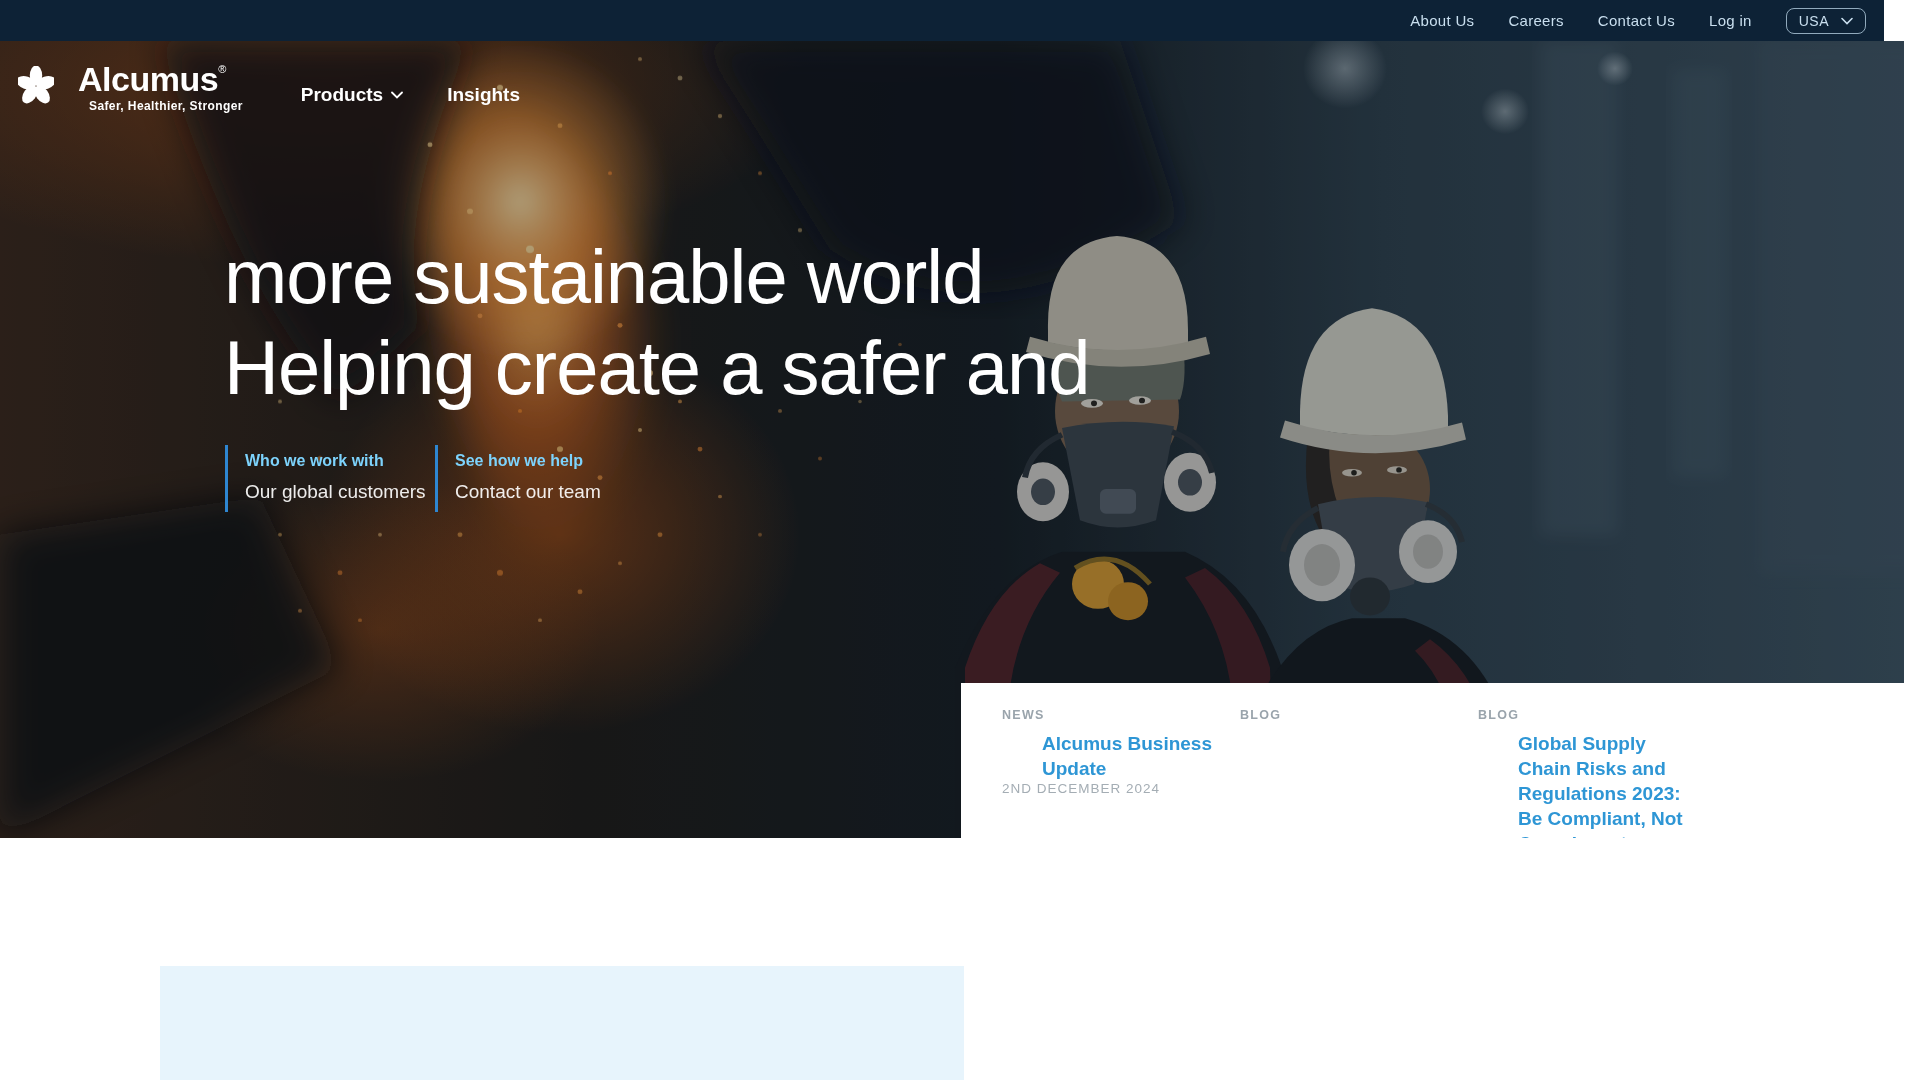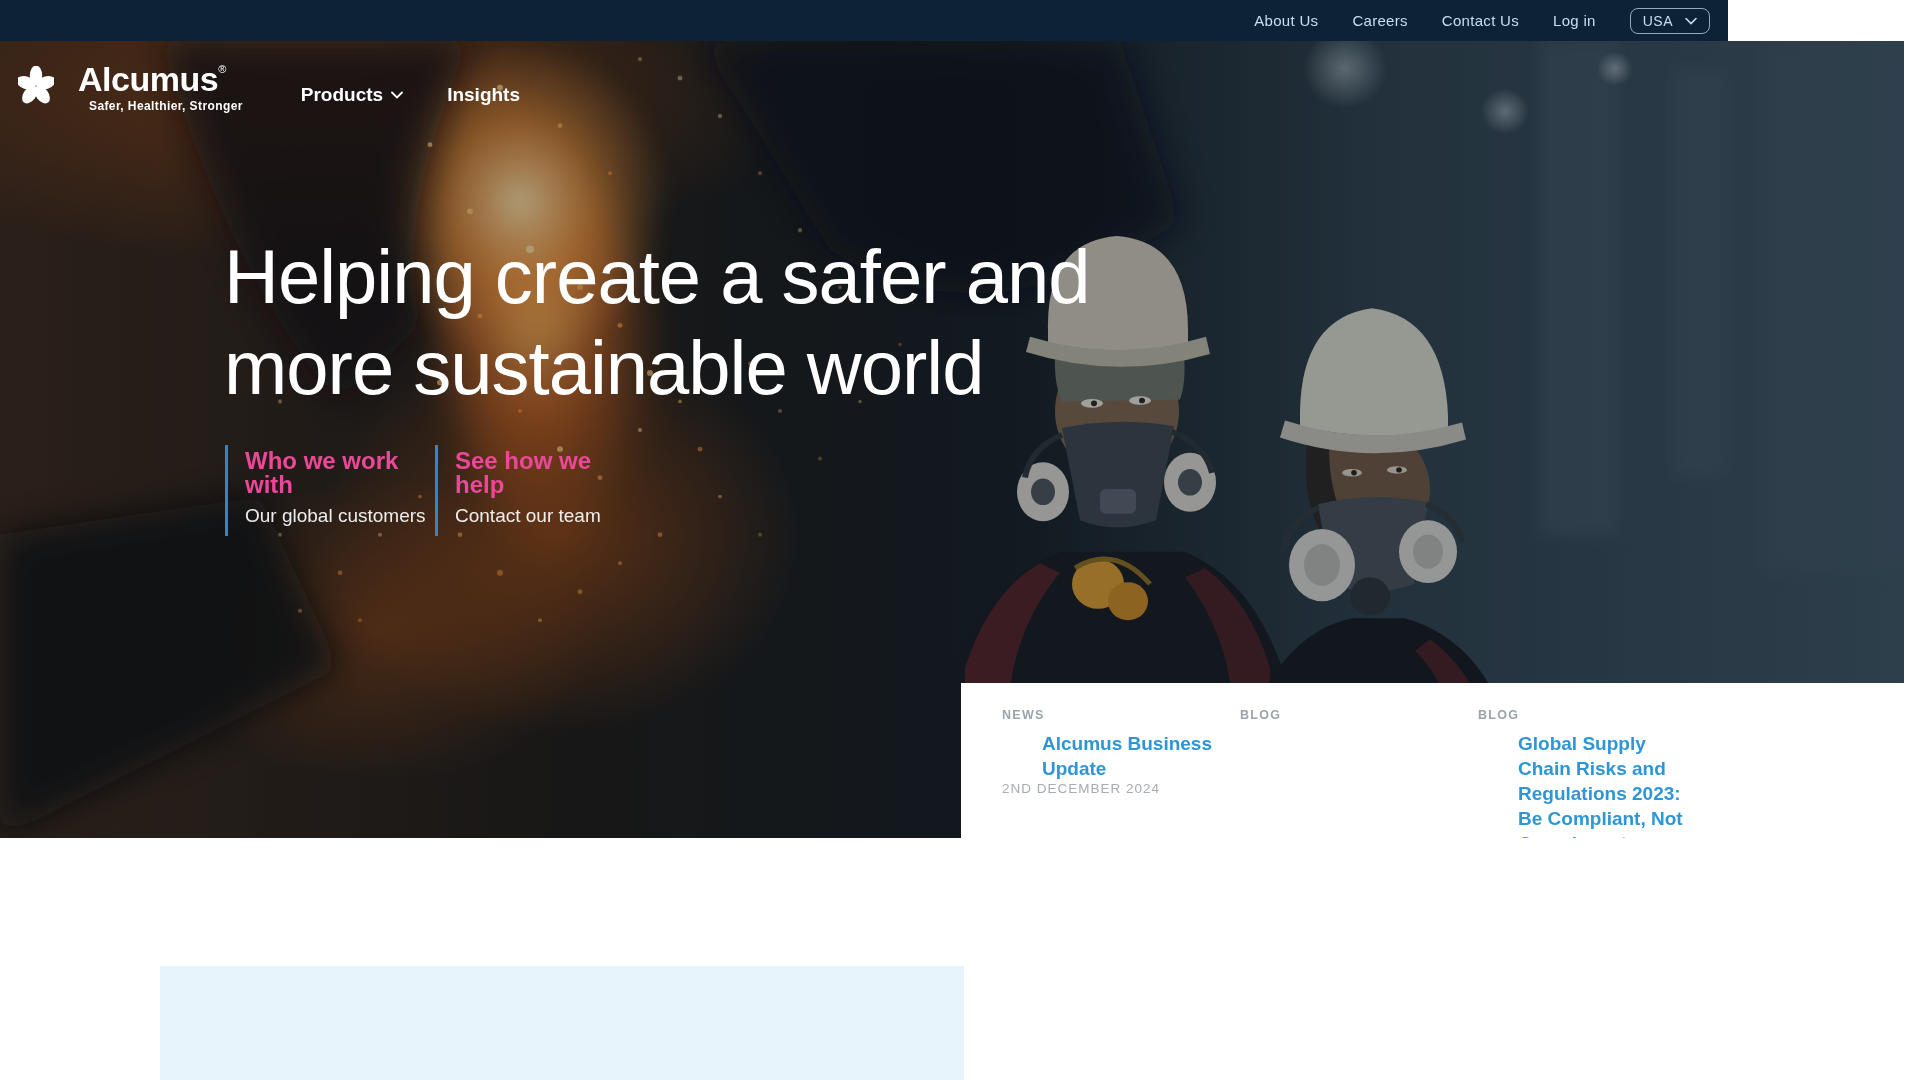--- a/index.html
+++ b/index.html
@@ -1,20 +1,20 @@
 <!DOCTYPE html>
 <html><head>
 <meta charset="utf-8">
 <style>
   * { margin:0; padding:0; box-sizing:border-box; }
   html,body { width:1920px; height:1080px; background:#ffffff; overflow:hidden;
               font-family:"Liberation Sans","DejaVu Sans",sans-serif; }
 
   
-  .topbar { position:absolute; top:0; left:0; width:1728px; height:41px;
+  .topbar { position:absolute; top:0; left:0; width:1884px; height:41px;
             background:#0d2236; display:flex; align-items:center;
             justify-content:flex-end; gap:34px; padding-right:18px; z-index:20; }
   .topbar a { color:#c9dfef; font-size:15px; text-decoration:none; letter-spacing:.3px; cursor:pointer; }
   .region-pill { display:flex; align-items:center; gap:12px; color:#c9dfef;
                  border:1.5px solid rgba(190,216,234,.75); border-radius:8px;
                  padding:4px 12px; font-size:14px; letter-spacing:.5px; cursor:pointer; }
   .chev { display:inline-block; width:12px; height:8px; }
   .chev svg { display:block; width:12px; height:8px; }
 
   
@@ -30,21 +30,21 @@
   .tagline { color:#fff; font-size:12px; font-weight:700; letter-spacing:.4px; margin-top:3px;margin-left:28px; }
   .navlinks { display:flex; align-items:center; gap:44px; margin-left:58px;margin-top:16px; }
   .navlink { color:#fff; font-size:19px; font-weight:700; display:flex; align-items:center; gap:8px; cursor:pointer; }
 
   .hero-heading { position:absolute; left:224px; top:190px; color:#ffffff;
                   font-size:76px; font-weight:500; line-height:1.2; letter-spacing:-1px; z-index:4; }
   .hero-heading span { display:block; }
 
   .cta-row { position:absolute; left:225px; top:404px; display:flex; z-index:4; }
   .cta-block { width:210px; border-left:3px solid #2e86d1; padding:4px 0 8px 17px; cursor:pointer; }
-  .cta-title { color:#ec4899; font-size:24px; font-weight:700; line-height:24px; }
+  .cta-title { color:#7dd3fc; font-size:16px; font-weight:700; line-height:24px; }
   .cta-sub   { color:rgba(255,255,255,.92); font-size:19px; font-weight:400; line-height:24px; margin-top:7px; }
 
   
   .articles { position:absolute; right:0; bottom:0; left:961px; height:155px;
               background:#ffffff; padding:25px 20px 0 41px; display:flex; gap:25px; z-index:6; }
   .article { width:213px; flex:none; }
   .art-cat  { color:#9aa4ac; font-size:12.5px; font-weight:600; letter-spacing:1.3px; }
   .art-title{ color:#2e96d5; font-size:19px; font-weight:700; line-height:1.32; margin-top:9px; cursor:pointer;margin-left:40px; }
   .art-date { color:#a4adb4; font-size:13.5px; font-weight:500; letter-spacing:1px; }
 
@@ -248,22 +248,22 @@
             </svg>
         </span>
       </div>
       <div class="navlink">
         <span>Insights</span>
       </div>
     </div>
   </div>
 
   <h1 class="hero-heading">
+    <span>more sustainable world</span>
     <span>Helping create a safer and</span>
-    <span>more sustainable world</span>
   </h1>
 
   <div class="cta-row">
     <div class="cta-block">
       <div class="cta-title">Who we work with</div>
       <div class="cta-sub">Our global customers</div>
     </div>
     <div class="cta-block">
       <div class="cta-title">See how we help</div>
       <div class="cta-sub">Contact our team</div>

